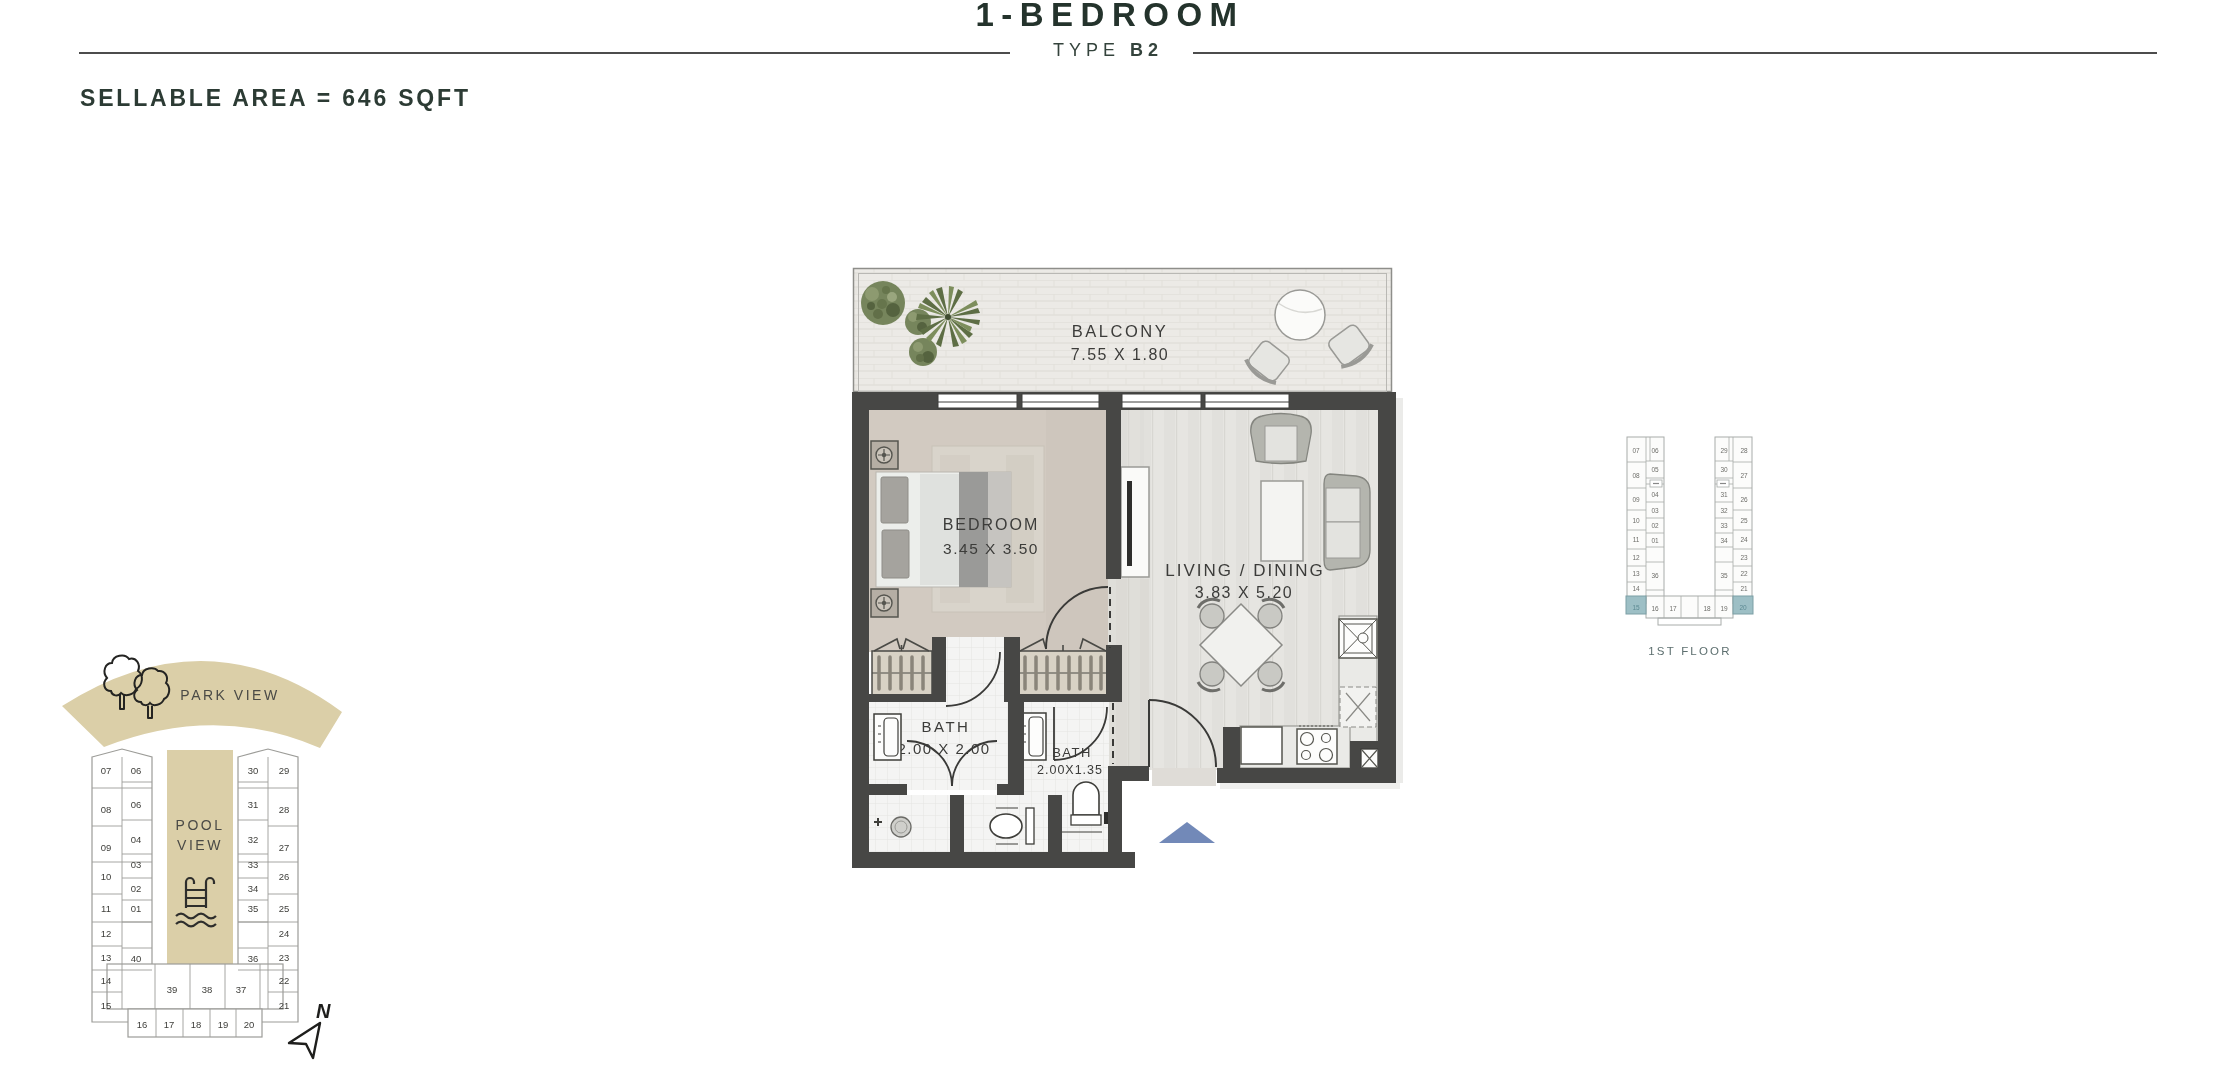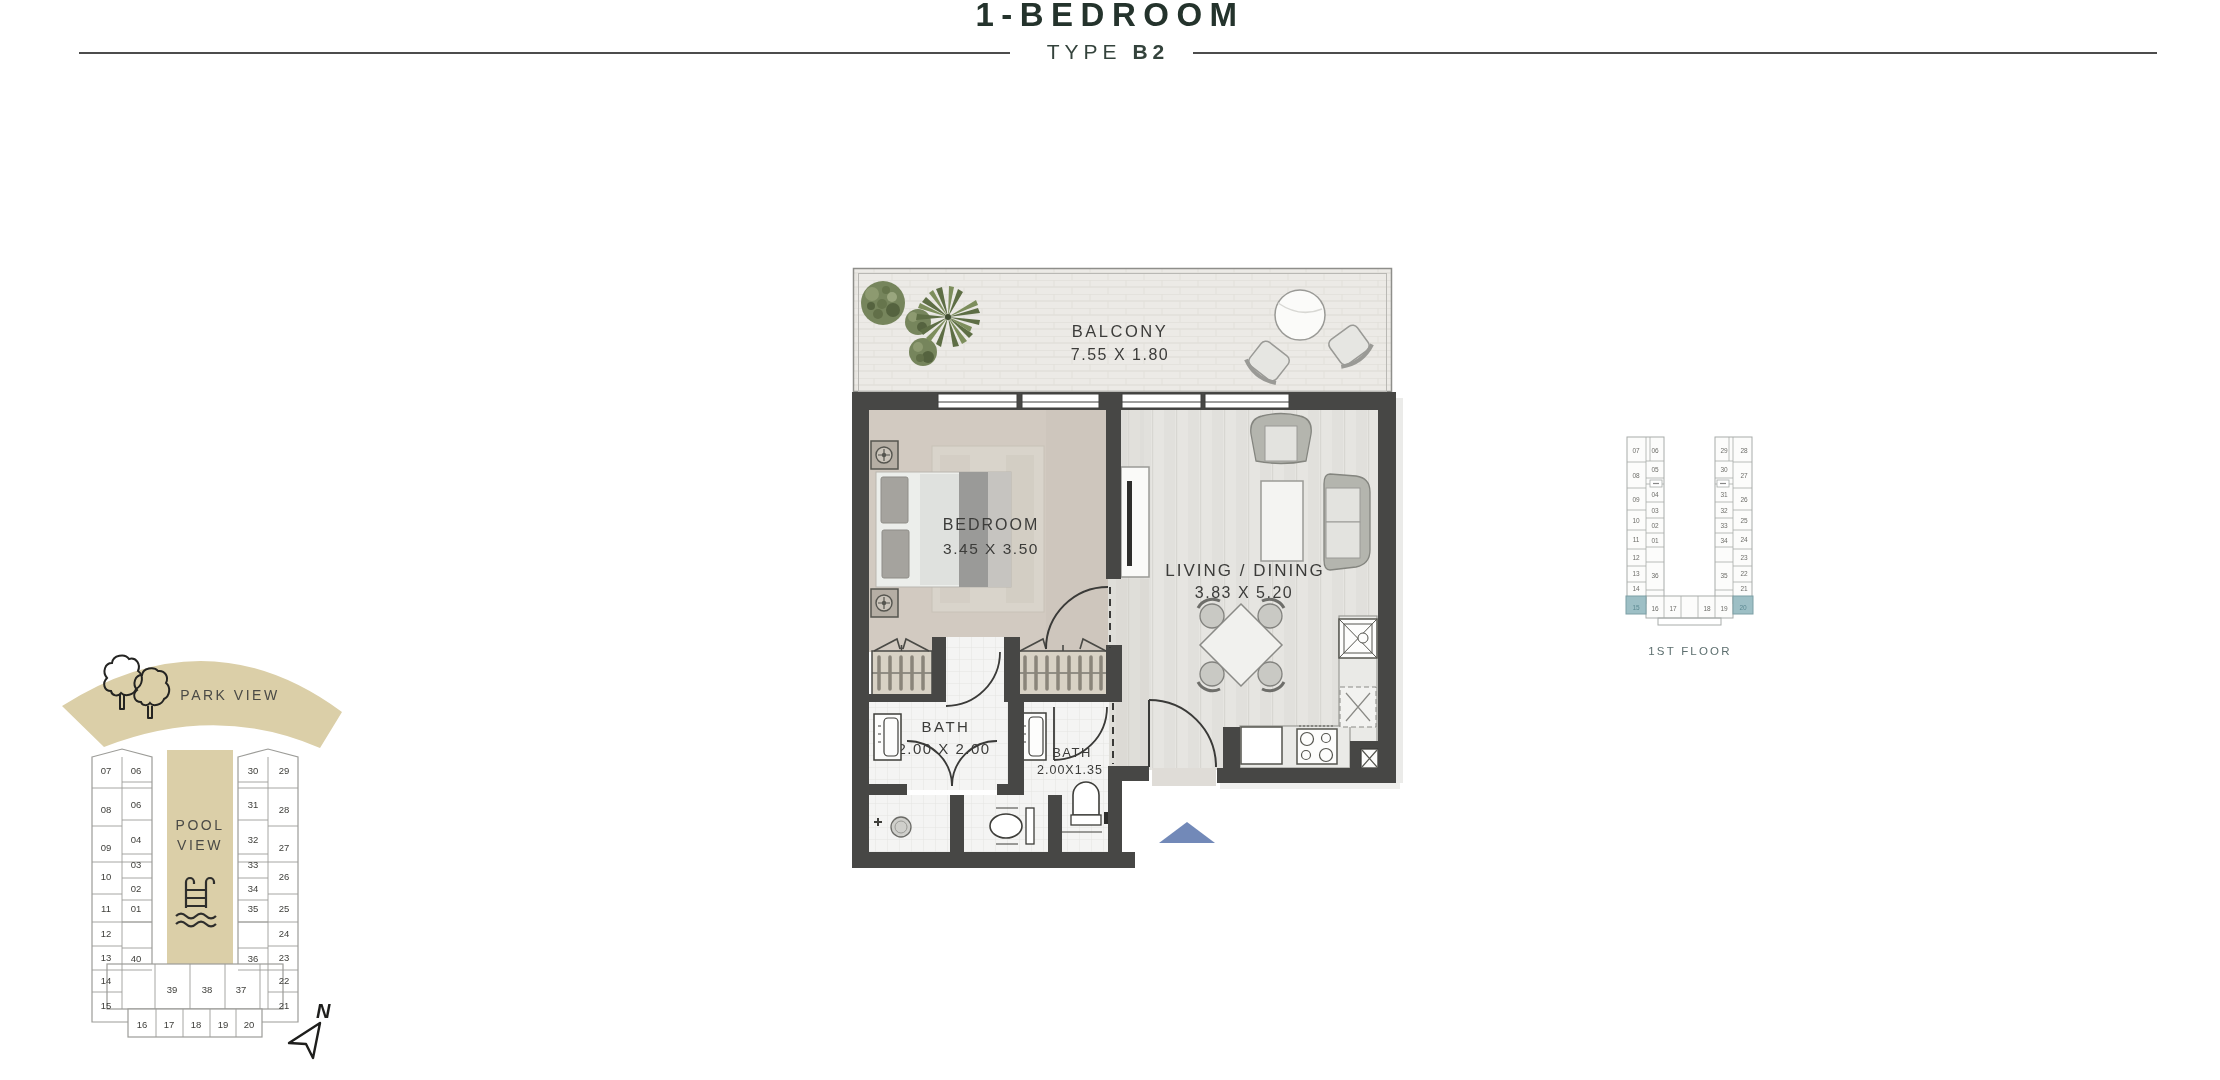--- a/index.html
+++ b/index.html
@@ -10,22 +10,23 @@
 </head>
 <body>
 <div id="page">
 
   <div class="abs" style="left:0;top:-4px;width:2220px;text-align:center;color:#24332c;font-size:33px;font-weight:600;letter-spacing:7.5px;">1-BEDROOM</div>
 
   <div class="abs" style="left:79px;top:52px;width:931px;height:2px;background:#4c4c4c;"></div>
 
   <div class="abs" style="left:1193px;top:52px;width:964px;height:2px;background:#4c4c4c;"></div>
 
-  <div class="abs" style="left:0;top:40px;width:2216px;text-align:center;color:#34433c;font-size:21px;letter-spacing:5px;">TYPE <span style="font-weight:700;">B2</span></div>
-
+  <div class="abs" style="left:0;top:40px;width:2216px;text-align:center;color:#34433c;font-size:18px;letter-spacing:5px;">TYPE <span style="font-weight:700;">B2</span></div>
+
+  <div class="abs" style="left:80px;top:85px;color:#2c3b34;font-size:23px;font-weight:600;letter-spacing:2.8px;">SELLABLE AREA = 646 SQFT</div>
 
   <svg class="abs" style="left:843px;top:255px;" width="570" height="625" viewBox="843 255 570 625">
     <defs>
       <pattern id="stone" width="36" height="14" patternUnits="userSpaceOnUse">
         <rect width="36" height="14" fill="#eceae6"></rect>
         <path d="M0 0 H36 M0 7 H36" stroke="#dddbd5" stroke-width="1"></path>
         <path d="M10 0 V7 M28 7 V14" stroke="#e2e0da" stroke-width="1"></path>
       </pattern>
       <pattern id="plank" width="24" height="90" patternUnits="userSpaceOnUse">
         <rect width="24" height="90" fill="#e6e5e1"></rect>

